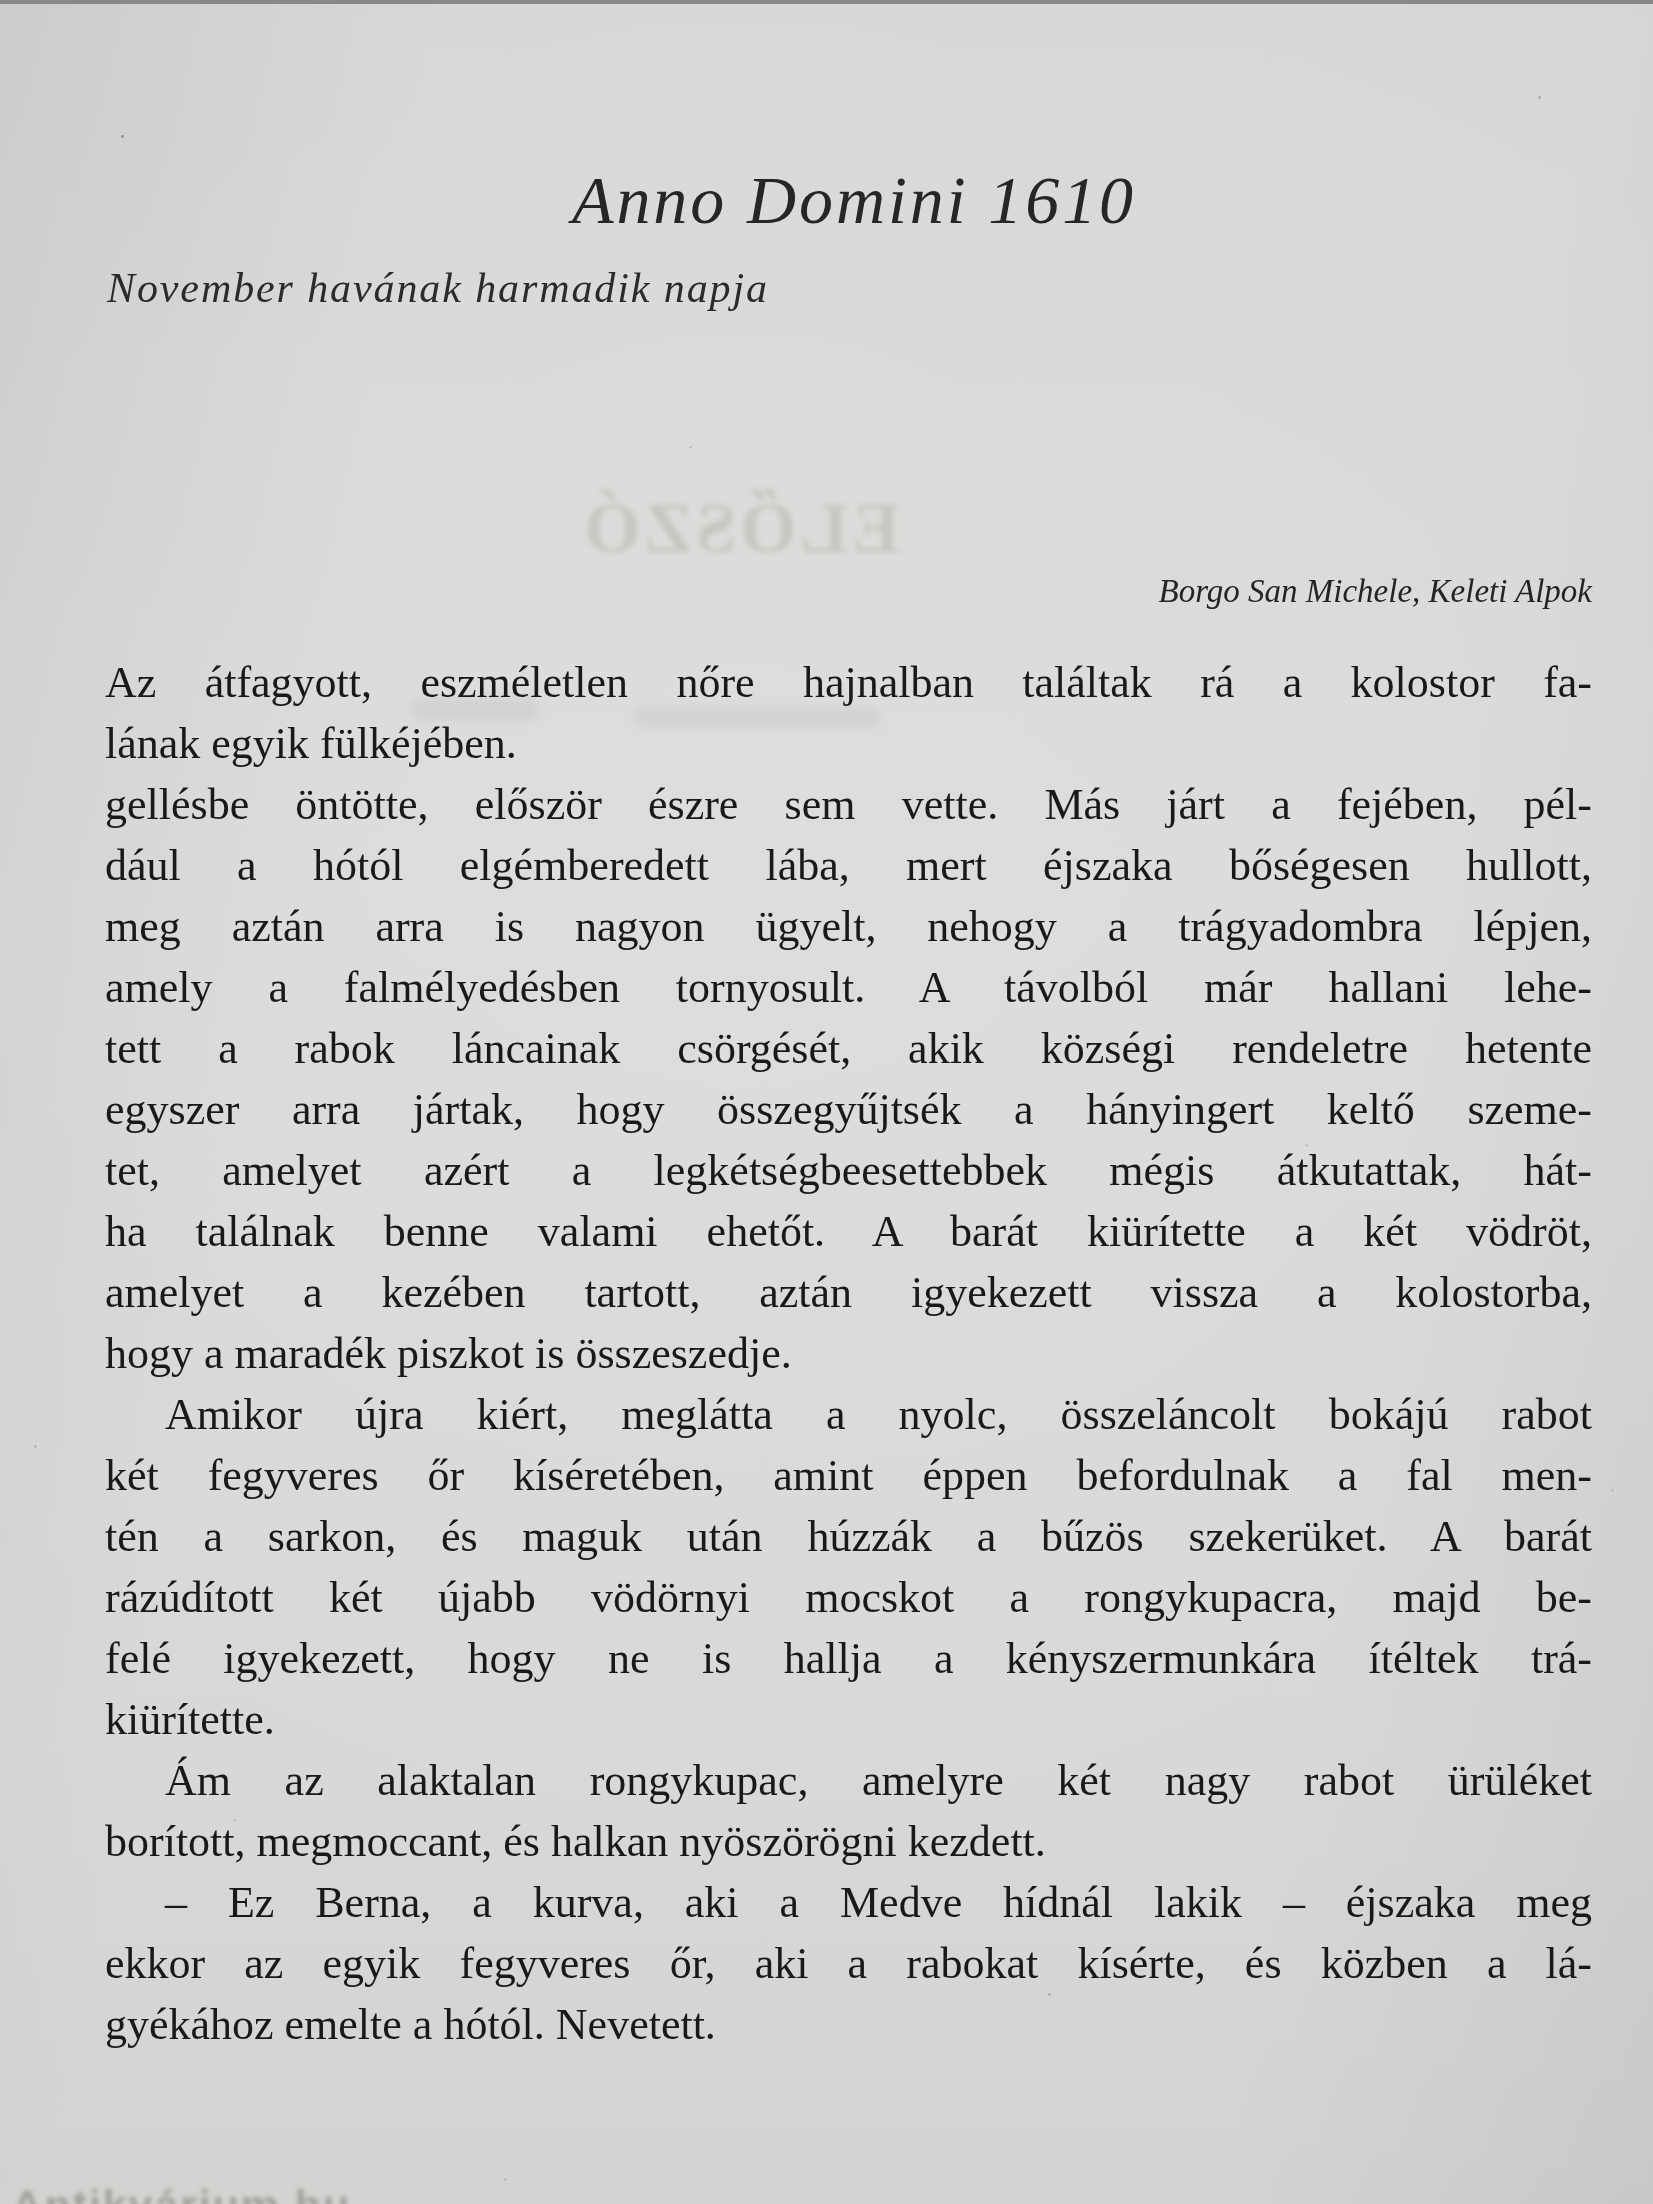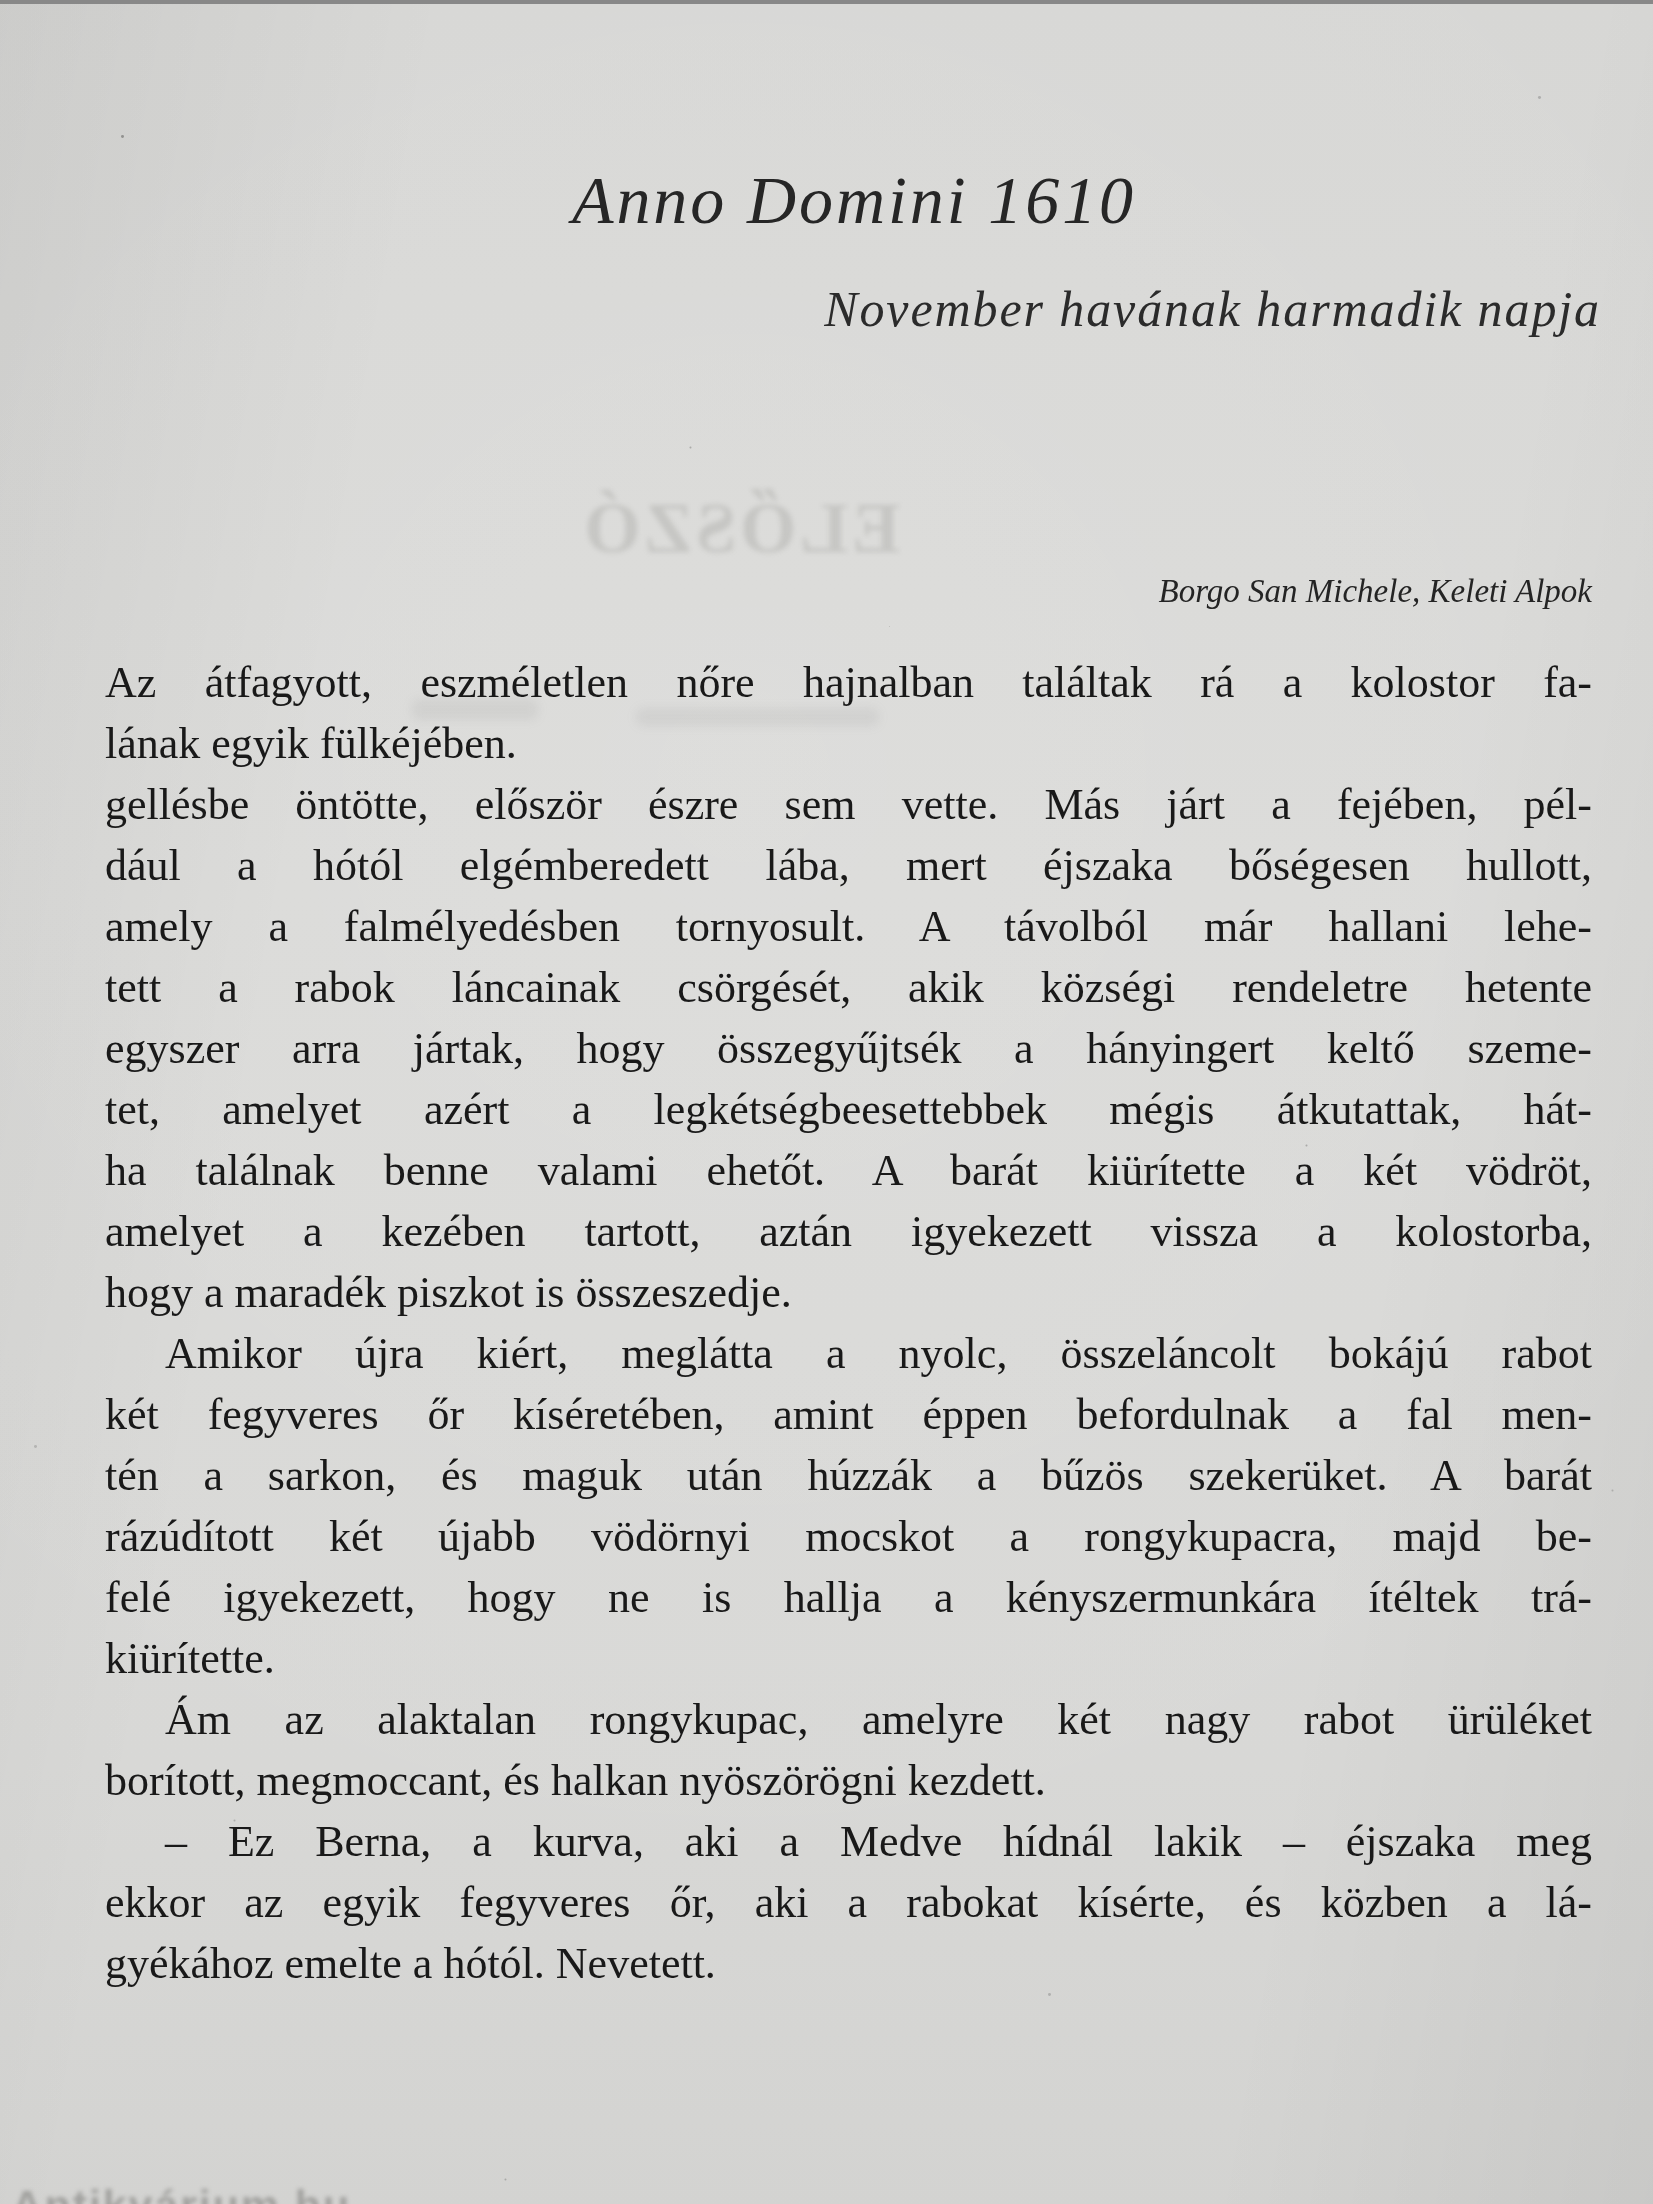--- a/index.html
+++ b/index.html
@@ -27,27 +27,27 @@
     margin: 0;
     font-size: 68px;
     font-weight: normal;
     font-style: italic;
     letter-spacing: 2.9px;
     text-align: center;
     color: #262626;
   }
   .subtitle {
     position: absolute;
-    left: 107px; width: 1494px; top: 276px;
+    left: 107px; width: 1494px; top: 260px;
     margin: 0;
-    font-size: 50px;
+    font-size: 42px;
     font-weight: normal;
     font-style: italic;
     letter-spacing: 1.9px;
-    text-align: right;
+    text-align: left;
     color: #2b2b2b;
   }
   .dateline {
     position: absolute;
     left: 105px; width: 1487px; top: 569px;
     font-size: 33px;
     font-style: italic;
     text-align: right;
     color: #242424;
   }
@@ -130,20 +130,21 @@
   <h1 class="title">Anno Domini 1610</h1>
   <h2 class="subtitle">November havának harmadik napja</h2>
 
   <div class="dateline">Borgo San Michele, Keleti Alpok</div>
 
   <div class="body-text">
       <div class="bline">Az átfagyott, eszméletlen nőre hajnalban találtak rá a kolostor fa-</div>
       <div class="bline final">lának egyik fülkéjében.</div>
       <div class="bline">gellésbe öntötte, először észre sem vette. Más járt a fejében, pél-</div>
       <div class="bline">dául a hótól elgémberedett lába, mert éjszaka bőségesen hullott,</div>
+      <div class="bline">meg aztán arra is nagyon ügyelt, nehogy a trágyadombra lépjen,</div>
       <div class="bline">amely a falmélyedésben tornyosult. A távolból már hallani lehe-</div>
       <div class="bline">tett a rabok láncainak csörgését, akik községi rendeletre hetente</div>
       <div class="bline">egyszer arra jártak, hogy összegyűjtsék a hányingert keltő szeme-</div>
       <div class="bline">tet, amelyet azért a legkétségbeesettebbek mégis átkutattak, hát-</div>
       <div class="bline">ha találnak benne valami ehetőt. A barát kiürítette a két vödröt,</div>
       <div class="bline">amelyet a kezében tartott, aztán igyekezett vissza a kolostorba,</div>
       <div class="bline final">hogy a maradék piszkot is összeszedje.</div>
       <div class="bline indent">Amikor újra kiért, meglátta a nyolc, összeláncolt bokájú rabot</div>
       <div class="bline">két fegyveres őr kíséretében, amint éppen befordulnak a fal men-</div>
       <div class="bline">tén a sarkon, és maguk után húzzák a bűzös szekerüket. A barát</div>

